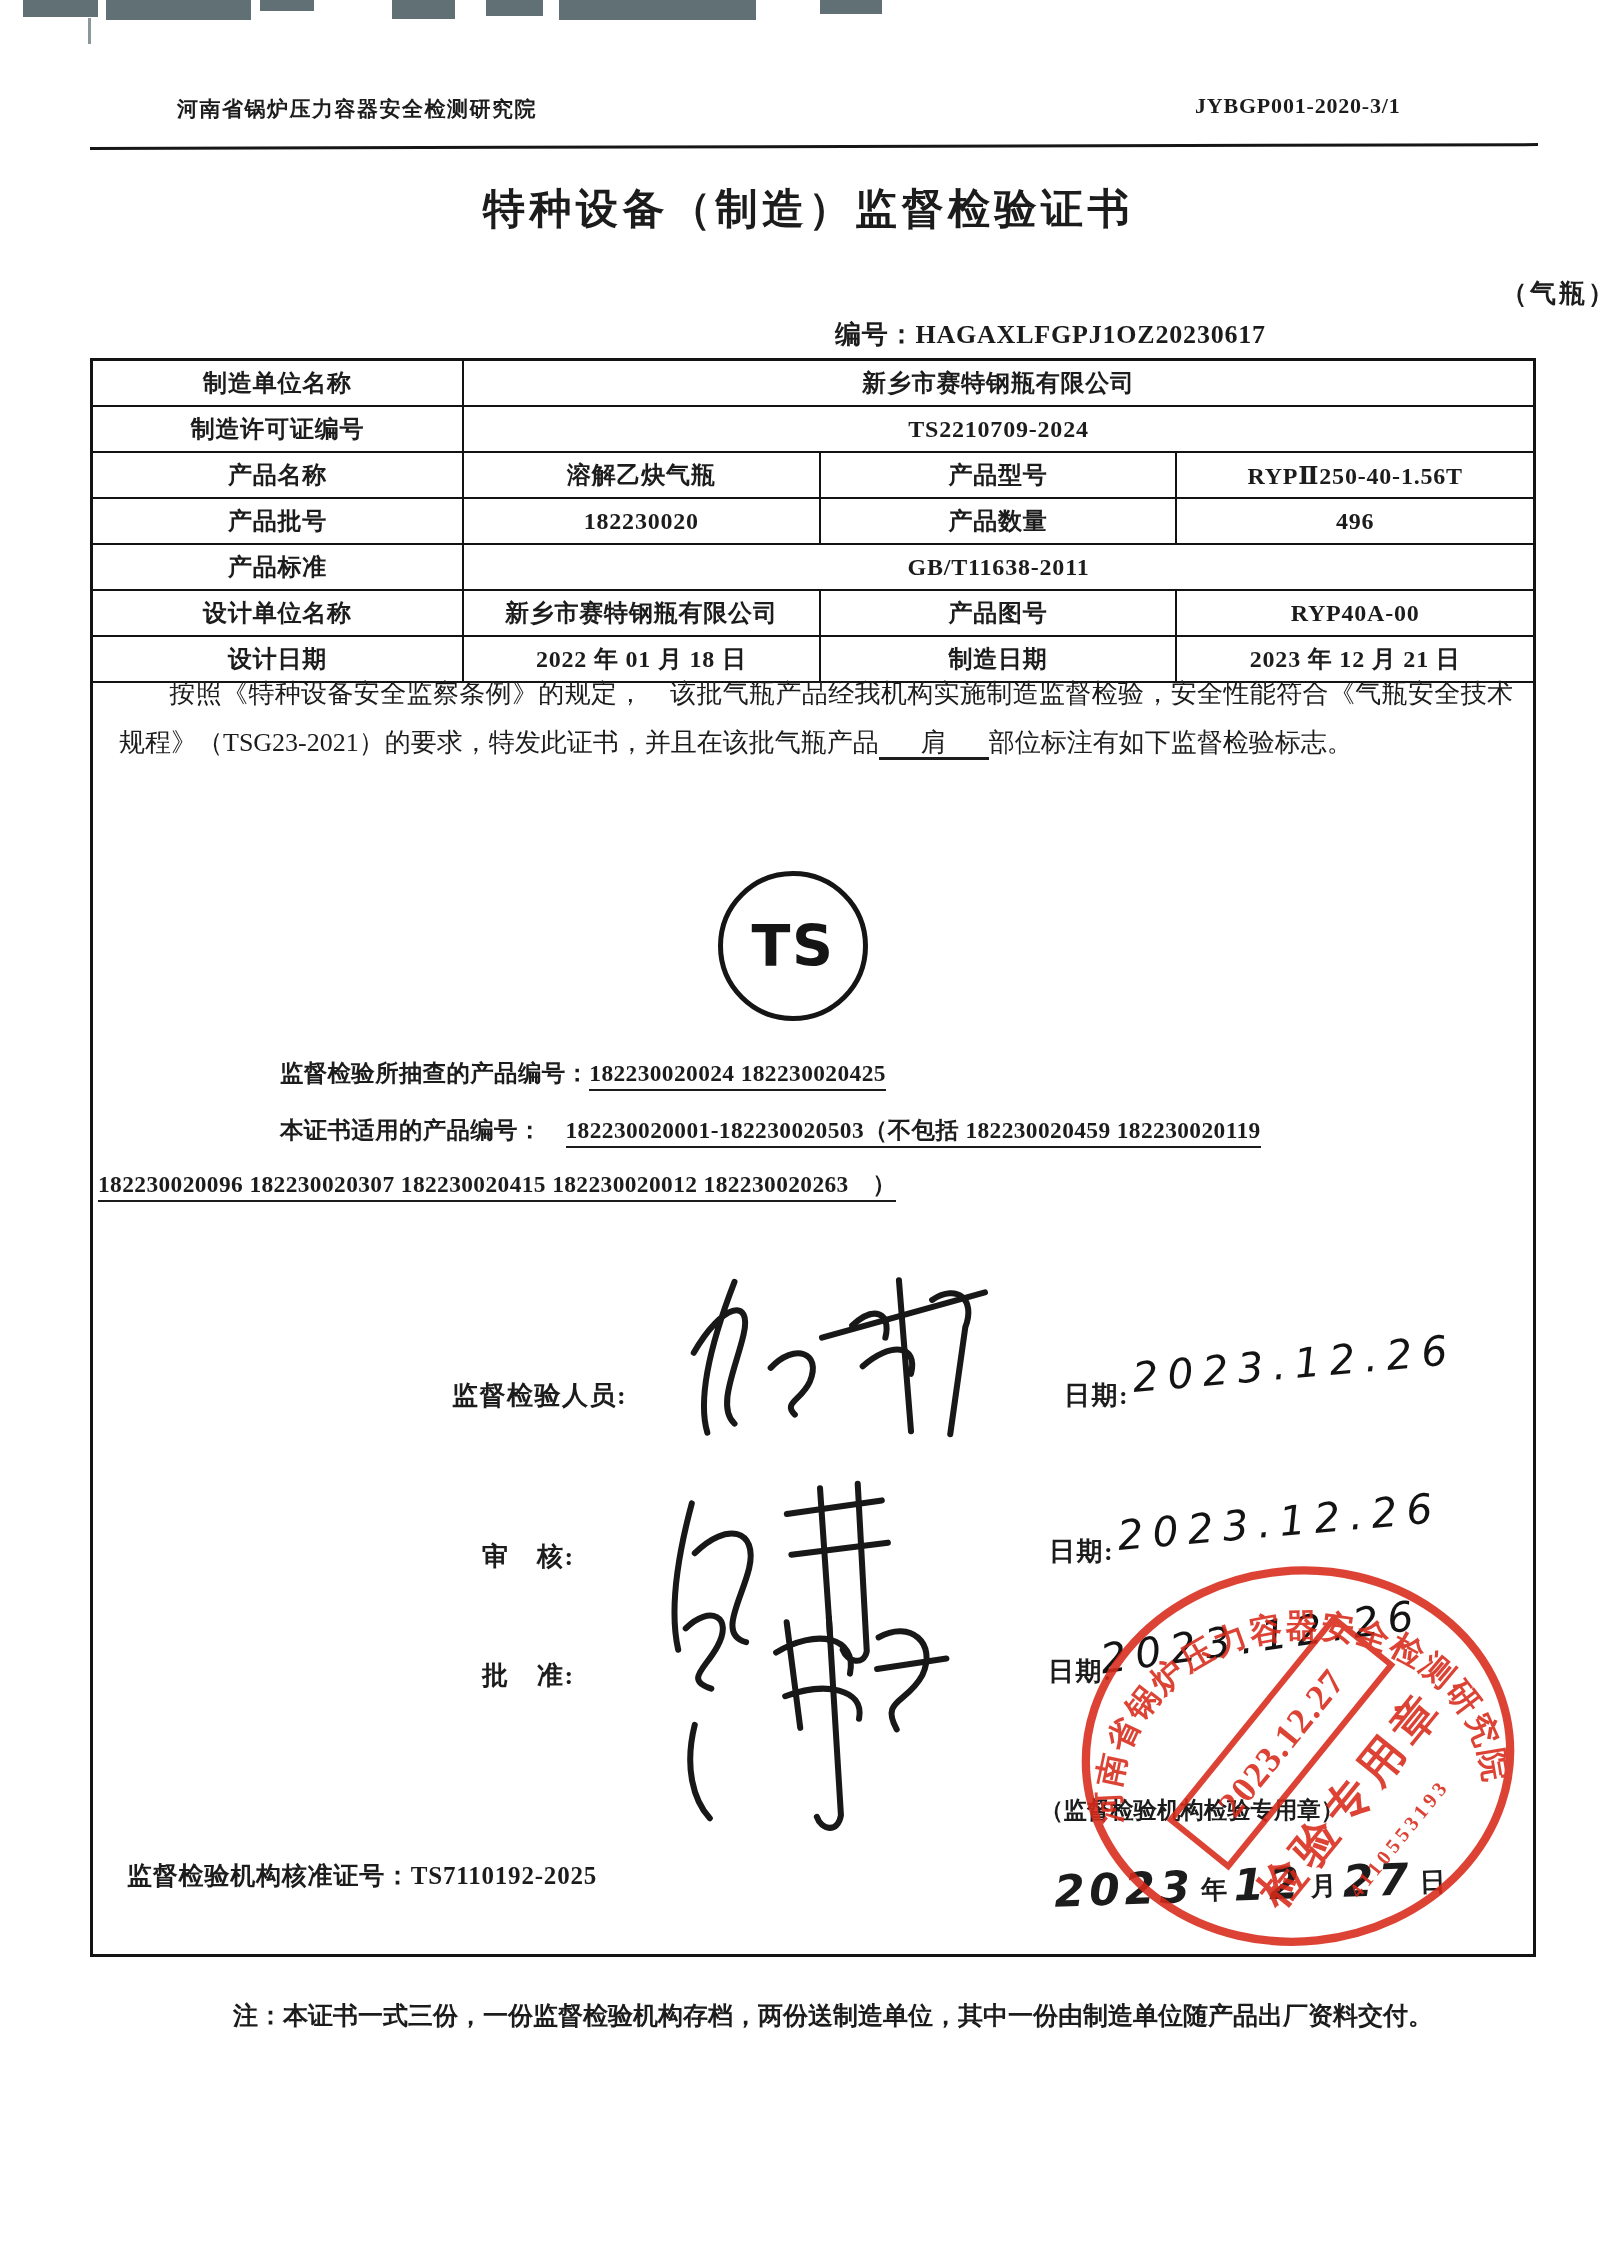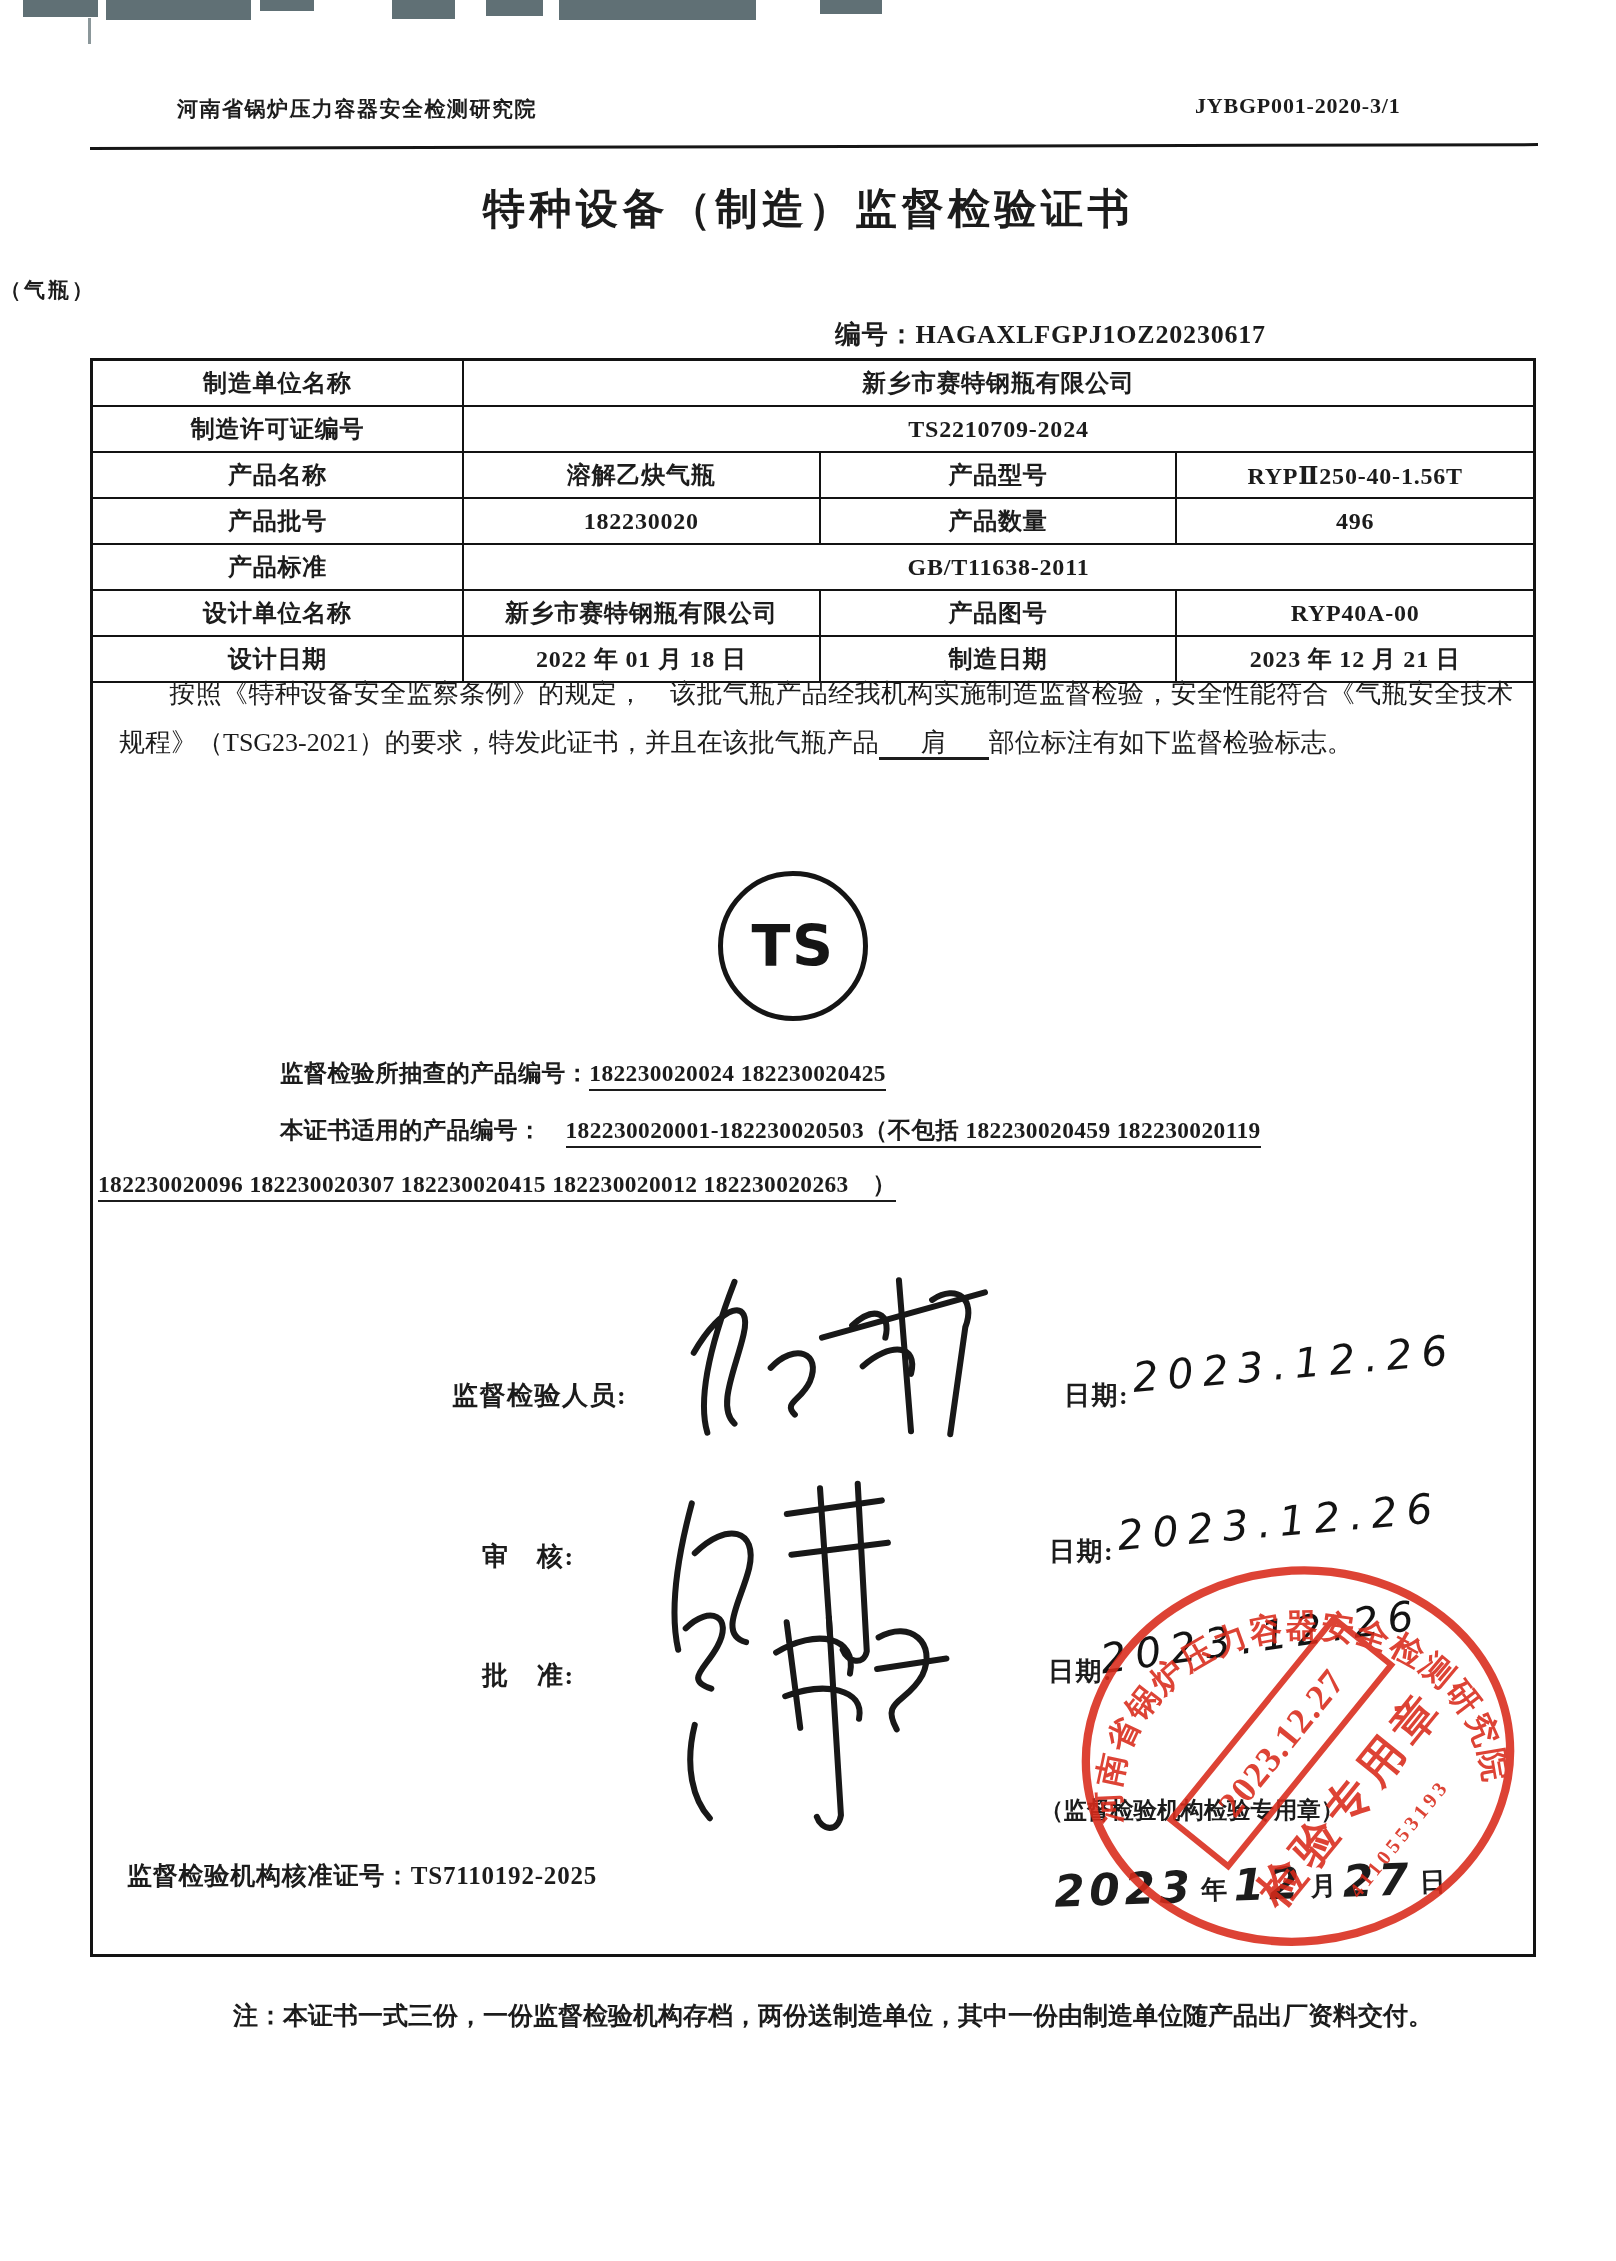--- a/index.html
+++ b/index.html
@@ -10,21 +10,21 @@
   }
   .abs{position:absolute;}
   
   .artifact{position:absolute;background:#3d5157;opacity:.82;}
   
   .hdr-left{left:177px;top:95px;font-size:21px;letter-spacing:1.5px;font-weight:600;}
   .hdr-right{left:1195px;top:93px;font-size:22px;font-weight:600;letter-spacing:0.8px;}
   .hdr-rule{left:90px;top:145px;width:1448px;height:3px;background:#161616;transform:rotate(-0.15deg);}
   
   .title{left:0;top:181px;width:1617px;text-align:center;font-size:42px;font-weight:700;letter-spacing:4.5px;}
-  .subtitle{left:0;top:276px;width:1617px;text-align:left;font-size:21px;font-weight:700;letter-spacing:3px;}
+  .subtitle{left:0;top:276px;width:1617px;text-align:right;font-size:26px;font-weight:700;letter-spacing:3px;}
   .certno{left:835px;top:317px;font-size:26px;font-weight:700;letter-spacing:0.8px;}
   
   .frame{left:90px;top:358px;width:1440px;height:1593px;border:3.8px solid #131313;}
   table.info{border-collapse:collapse;width:100%;table-layout:fixed;}
   table.info td{
     border:2.3px solid #131313;height:44px;text-align:center;
     font-size:24px;font-weight:700;letter-spacing:0.8px;padding:0 4.5px;overflow:hidden;
   }
   table.info tr:first-child td{border-top:none;}
   table.info td:first-child{border-left:none;}

